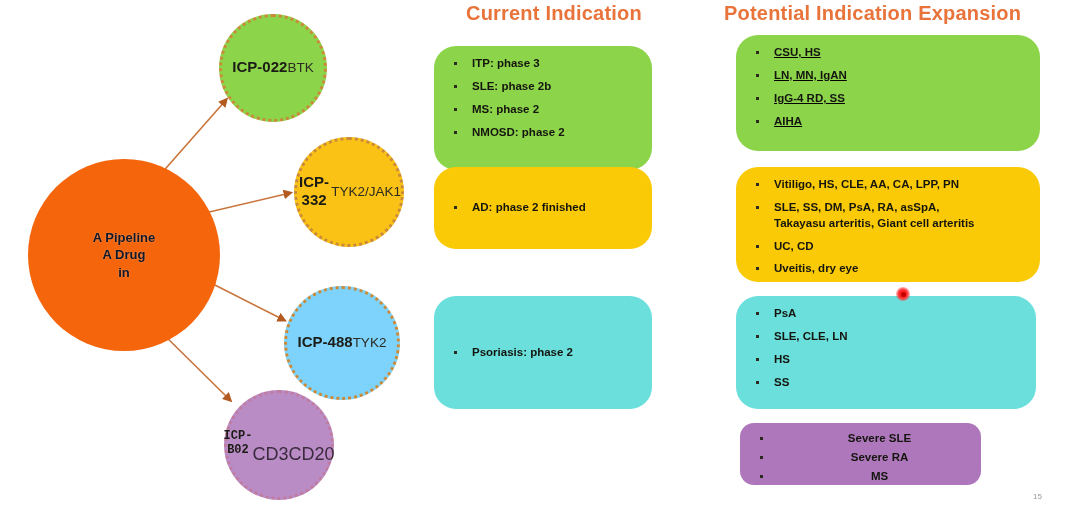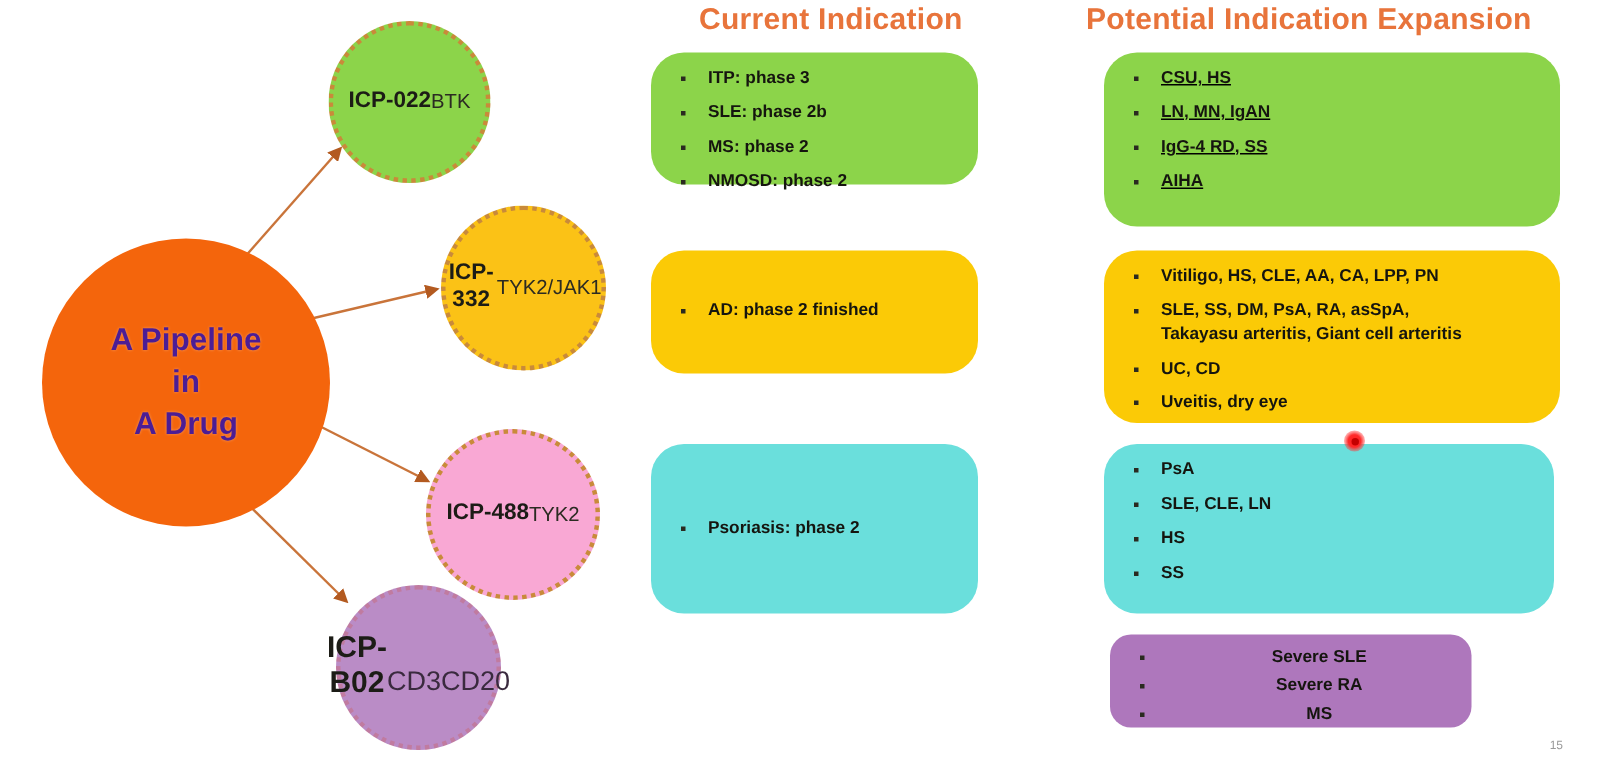--- a/index.html
+++ b/index.html
@@ -58,21 +58,21 @@
   .box.single{display:flex;align-items:center;padding:0;}
   .box.single ul{width:100%;}
   .box.single li{margin-bottom:0;}
 
   .box-green {background:#8CD44A;}
   .box-yellow{background:#FBCA06;}
   .box-cyan  {background:#6ADFDC;}
   .box-purple{background:#AE77BC;}
 
   
-  #box-cur-green  {left:434px;top:35px;width:218px;height:88px;}
+  #box-cur-green  {left:434px;top:46px;width:218px;height:124px;}
   #box-cur-yellow {left:434px;top:167px;width:218px;height:82px;}
   #box-cur-cyan   {left:434px;top:296px;width:218px;height:113px;}
 
   #box-pot-green  {left:736px;top:35px;width:304px;height:116px;text-decoration:underline;}
   #box-pot-yellow {left:736px;top:167px;width:304px;height:115px;}
   #box-pot-cyan   {left:736px;top:296px;width:300px;height:113px;}
   #box-pot-purple {left:740px;top:423px;width:241px;height:62px;text-align:center;}
   #box-pot-purple li{margin-bottom:3px;}
   #box-pot-purple{padding-top:8px;}
 
@@ -80,23 +80,23 @@
   .hub{
     position:absolute;
     left:28px;top:159px;
     width:192px;height:192px;
     border-radius:50%;
     background:#F4650C;
     display:flex;align-items:center;justify-content:center;
     text-align:center;
   }
   .hub .hub-text{
-    color:#4c1d95;
-    font-weight:bold;
-    font-size:21px;
+    color:#0f172a;
+    font-weight:bold;
+    font-size:13px;
     line-height:1.32;
     text-shadow:0 0 2px rgba(255,255,255,.35);
   }
 
   
   .node{
     position:absolute;
     border-radius:50%;
     display:flex;
     flex-direction:row;
@@ -112,23 +112,23 @@
     line-height:1.15;
     margin-bottom:3px;
   }
   .node .target{
     font-size:13.5px;
     color:#2b2b22;
     line-height:1.1;
   }
   #node-022{left:219px;top:14px;width:102px;height:102px;background:#8CD44A;}
   #node-332{left:294px;top:137px;width:104px;height:104px;background:#FBC216;}
-  #node-488{left:284px;top:286px;width:110px;height:108px;background:#f9a8d4;}
+  #node-488{left:284px;top:286px;width:110px;height:108px;background:#7dd3fc;}
   #node-b02{left:224px;top:390px;width:104px;height:104px;background:#BA8CC6;border-color:#C07BA0;}
-  #node-b02 .code{font-size:20px;}
+  #node-b02 .code{font-size:12px;font-family:Liberation Mono, monospace;}
   #node-b02 .target{font-size:18px;color:#3a2a3e;margin-top:20px;}
 
   
   .arrows{position:absolute;left:0;top:0;width:1080px;height:517px;pointer-events:none;}
 
   
   .cursor-dot{
     position:absolute;
     left:896px;top:287px;
     width:14px;height:14px;
@@ -166,22 +166,22 @@
     </defs>
     <line x1="152" y1="184" x2="226" y2="100" stroke="#C9743A" stroke-width="1.6" marker-end="url(#arrowhead)"></line>
     <line x1="205" y1="213" x2="290" y2="193" stroke="#C9743A" stroke-width="1.6" marker-end="url(#arrowhead)"></line>
     <line x1="207" y1="281" x2="284" y2="320" stroke="#C9743A" stroke-width="1.6" marker-end="url(#arrowhead)"></line>
     <line x1="157" y1="328" x2="230" y2="400" stroke="#C9743A" stroke-width="1.6" marker-end="url(#arrowhead)"></line>
   </svg>
 
   <div class="hub">
     <div class="hub-text">
       <div>A Pipeline</div>
+      <div>A Drug</div>
       <div>in</div>
-      <div>A Drug</div>
     </div>
   </div>
 
   <div class="node" id="node-022">
     <div class="code">ICP-022</div>
     <div class="target">BTK</div>
   </div>
 
   <div class="node" id="node-332">
     <div class="code">ICP-332</div>

